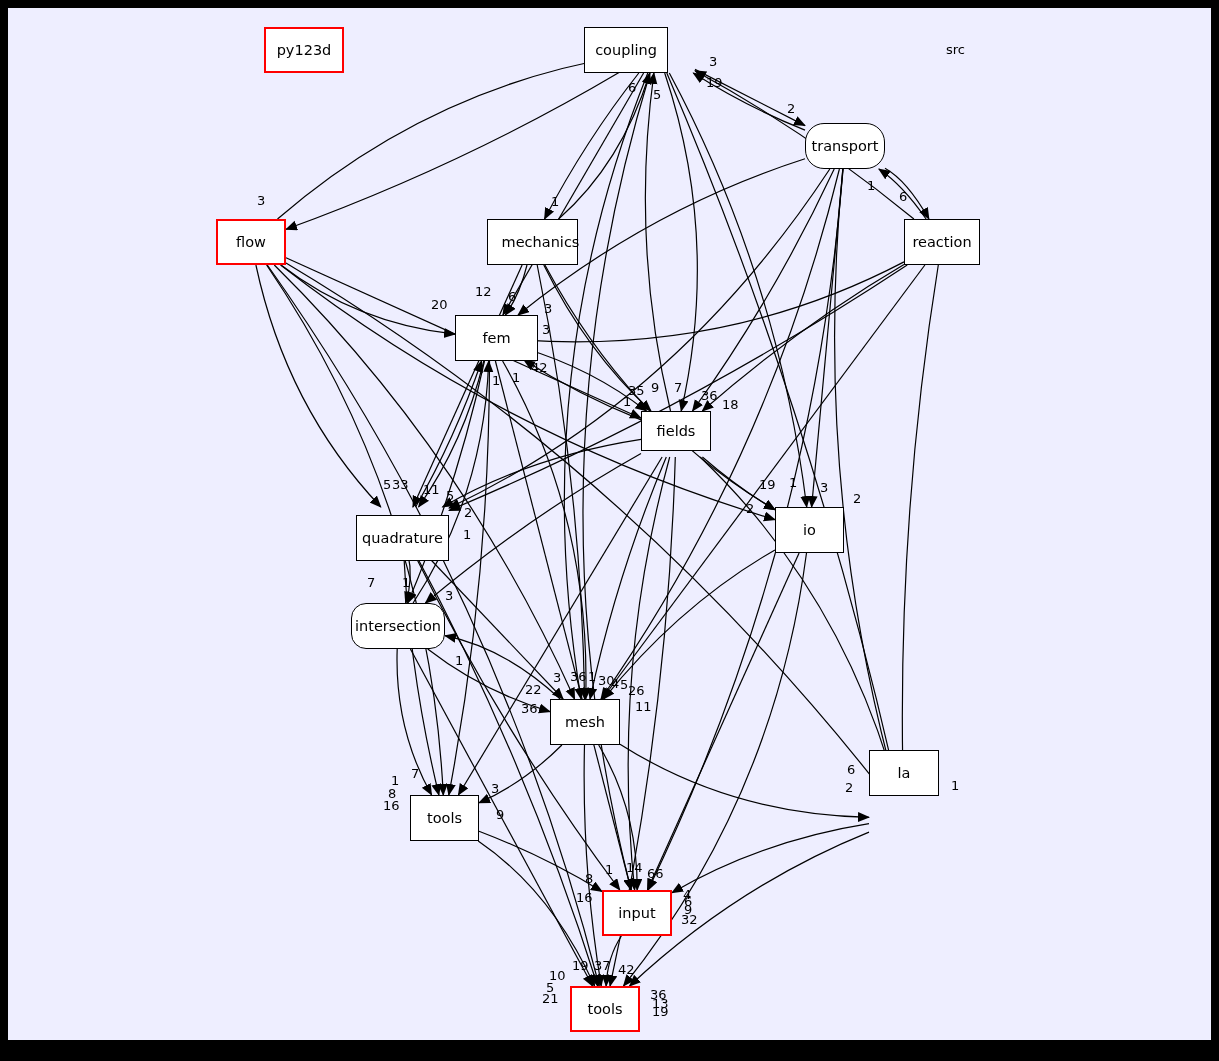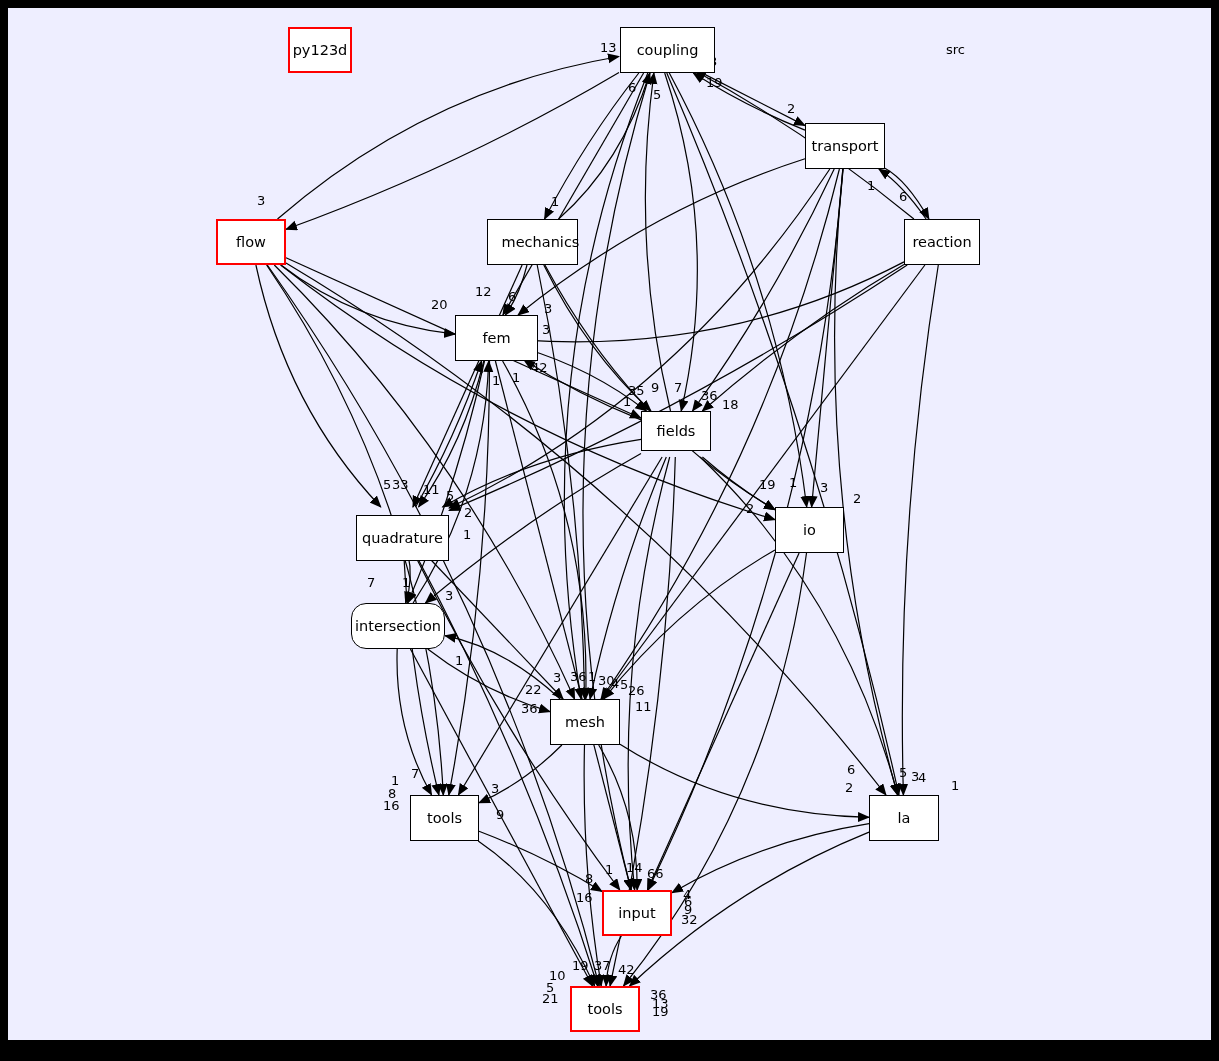--- a/index.html
+++ b/index.html
@@ -197,27 +197,27 @@
         <text class="elabel" x="594" y="970">37</text>
         <text class="elabel" x="618" y="974">42</text>
         <text class="elabel" x="546" y="992">5</text>
         <text class="elabel" x="542" y="1003">21</text>
         <text class="elabel" x="650" y="999">36</text>
         <text class="elabel" x="652" y="1008">13</text>
         <text class="elabel" x="652" y="1016">19</text>
       </g>
   </svg>
   <div>
-      <div class="node red" style="left: 288px; top: 27px; width: 64px; height: 46px;">
+      <div class="node red" style="left: 264px; top: 27px; width: 80px; height: 46px;">
         <span>py123d</span>
       </div>
-      <div class="node" style="left: 620px; top: 27px; width: 95px; height: 46px;">
+      <div class="node" style="left: 584px; top: 27px; width: 84px; height: 46px;">
         <span>coupling</span>
       </div>
-      <div class="node" style="left: 805px; top: 123px; width: 80px; height: 46px;">
+      <div class="node" style="left: 805px; top: 123px; width: 80px; height: 46px; border-radius: 19px;">
         <span>transport</span>
       </div>
       <div class="node red" style="left: 216px; top: 219px; width: 70px; height: 46px;">
         <span>flow</span>
       </div>
       <div class="node" style="left: 487px; top: 219px; width: 91px; height: 46px; padding-left: 16px;">
         <span>mechanics</span>
       </div>
       <div class="node" style="left: 904px; top: 219px; width: 76px; height: 46px;">
         <span>reaction</span>
@@ -236,21 +236,21 @@
       </div>
       <div class="node" style="left: 351px; top: 603px; width: 94px; height: 46px; border-radius: 15px;">
         <span>intersection</span>
       </div>
       <div class="node" style="left: 550px; top: 699px; width: 70px; height: 46px;">
         <span>mesh</span>
       </div>
       <div class="node" style="left: 410px; top: 795px; width: 69px; height: 46px;">
         <span>tools</span>
       </div>
-      <div class="node" style="left: 869px; top: 795px; width: 70px; height: 46px; justify-content: center;">
+      <div class="node" style="left: 869px; top: 750px; width: 70px; height: 46px; justify-content: center;">
         <span>la</span>
       </div>
       <div class="node red" style="left: 602px; top: 890px; width: 70px; height: 46px;">
         <span>input</span>
       </div>
       <div class="node red" style="left: 570px; top: 986px; width: 70px; height: 46px;">
         <span>tools</span>
       </div>
     </div>
   <div class="graph-title">src</div>

